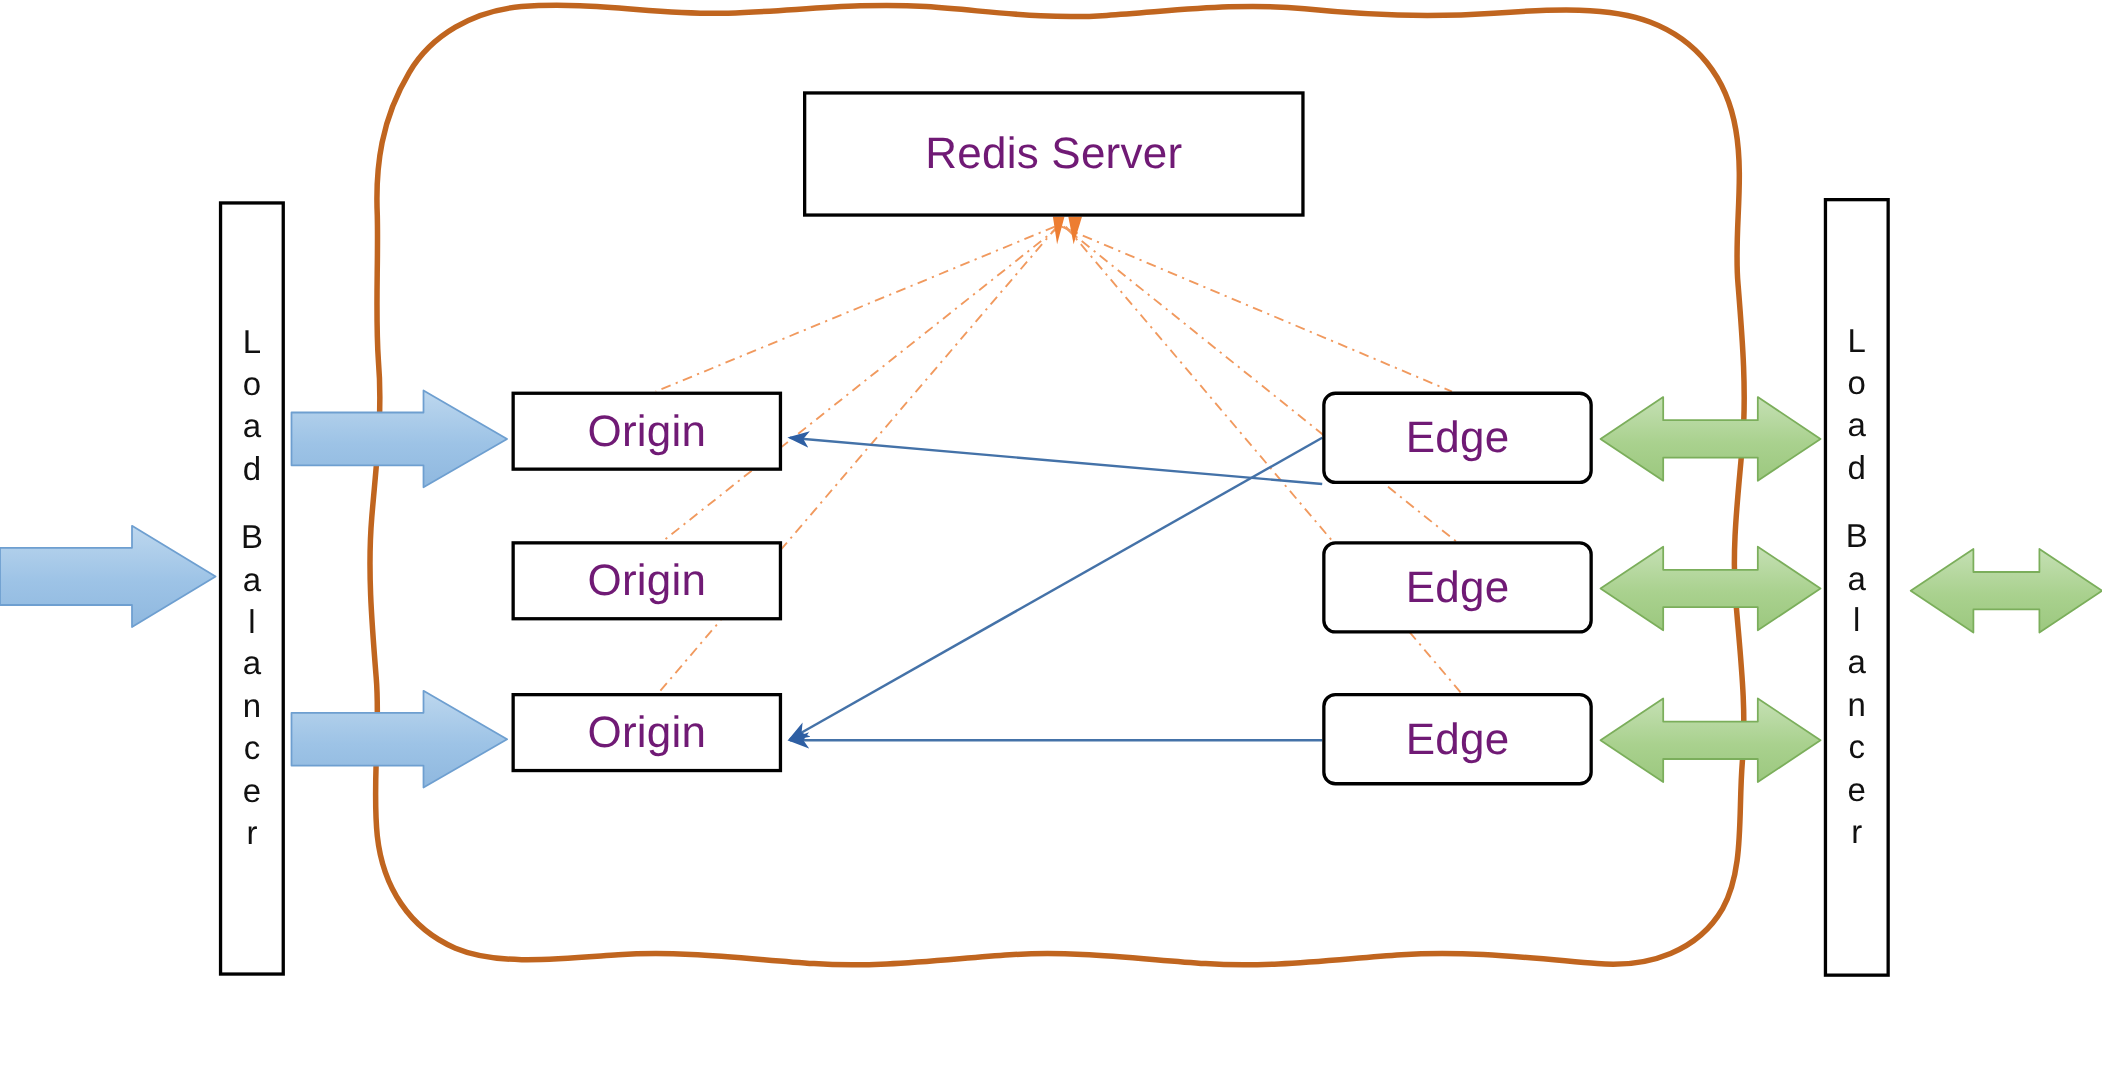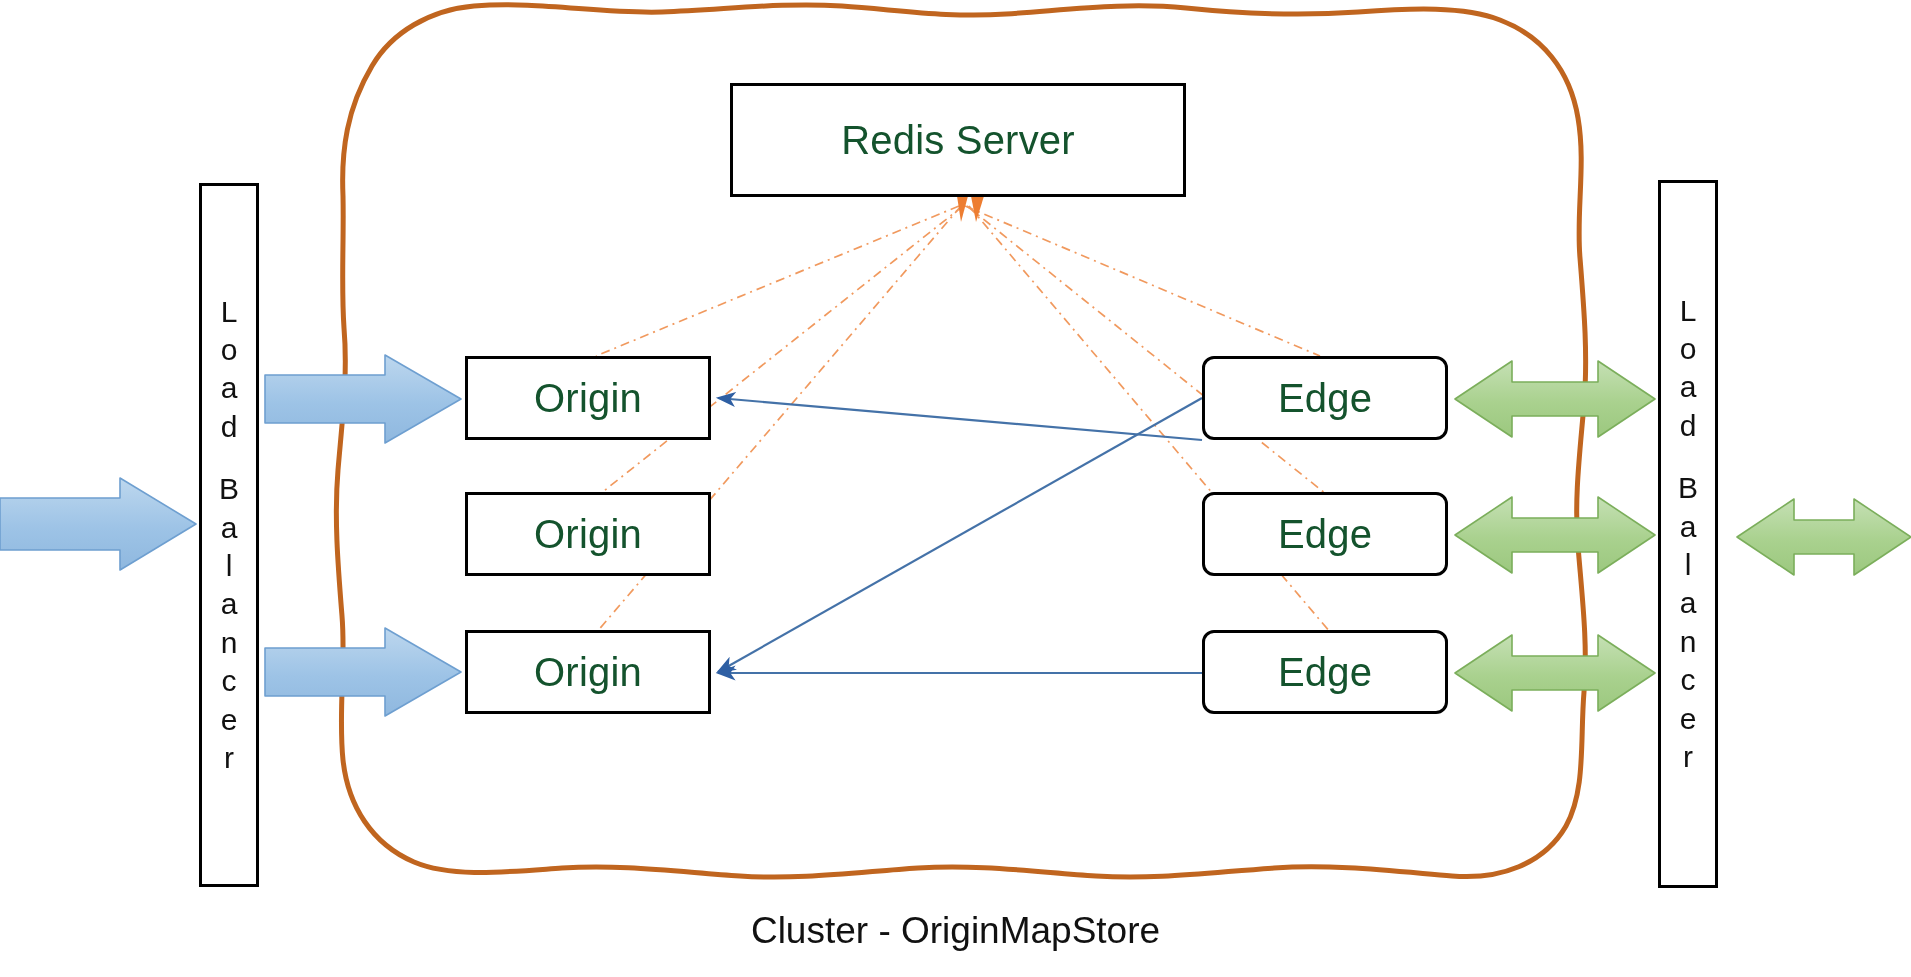--- a/index.html
+++ b/index.html
@@ -33,38 +33,38 @@
     border: 3px solid #000000;
     background: #ffffff;
     box-sizing: border-box;
     display: flex;
     align-items: center;
     justify-content: center;
   }
   .node .node-label {
     font-size: 40px;
     line-height: 1;
-    color: #14532d;
+    color: #701a75;
     letter-spacing: 0.2px;
     white-space: nowrap;
   }
 
   
   #redis-server {
     left: 730px;
     top: 83px;
     width: 456px;
     height: 114px;
   }
 
   
   .origin-node {
     left: 465px;
     width: 246px;
-    height: 84px;
+    height: 72px;
   }
   .edge-node {
     left: 1202px;
     width: 246px;
     height: 84px;
     border-radius: 12px;
   }
   .row-1 { top: 356px; }
   .row-2 { top: 492px; }
   .row-3 { top: 630px; }
@@ -281,17 +281,14 @@
   <div class="node edge-node row-1">
     <span class="node-label">Edge</span>
   </div>
   <div class="node edge-node row-2">
     <span class="node-label">Edge</span>
   </div>
   <div class="node edge-node row-3">
     <span class="node-label">Edge</span>
   </div>
 
-  <div id="cluster-caption">
-    <span id="cluster-caption-inner">Cluster - OriginMapStore</span>
-  </div>
 
 </div>
 
 </body></html>

